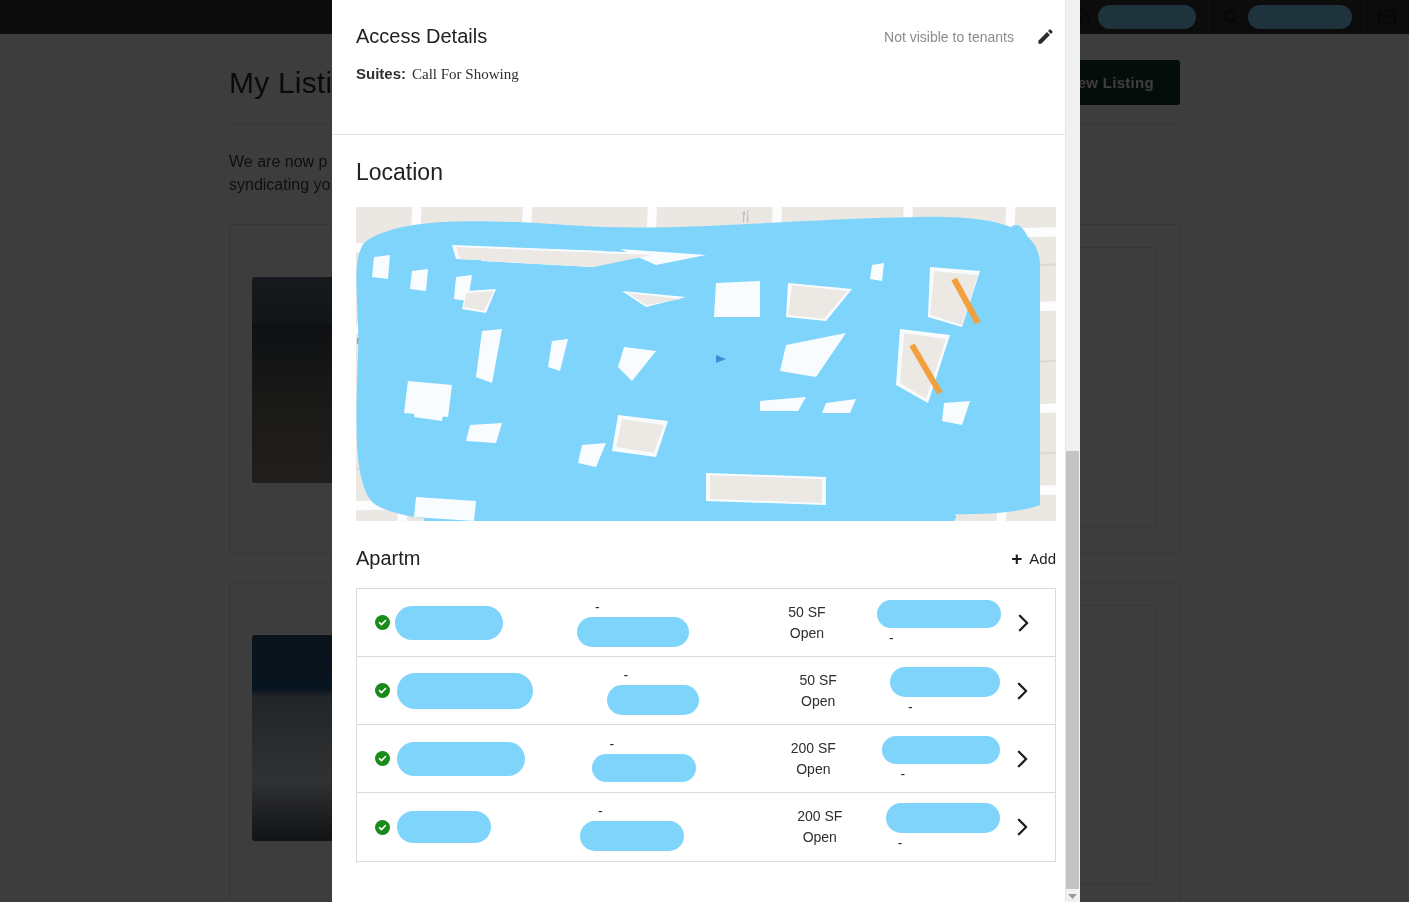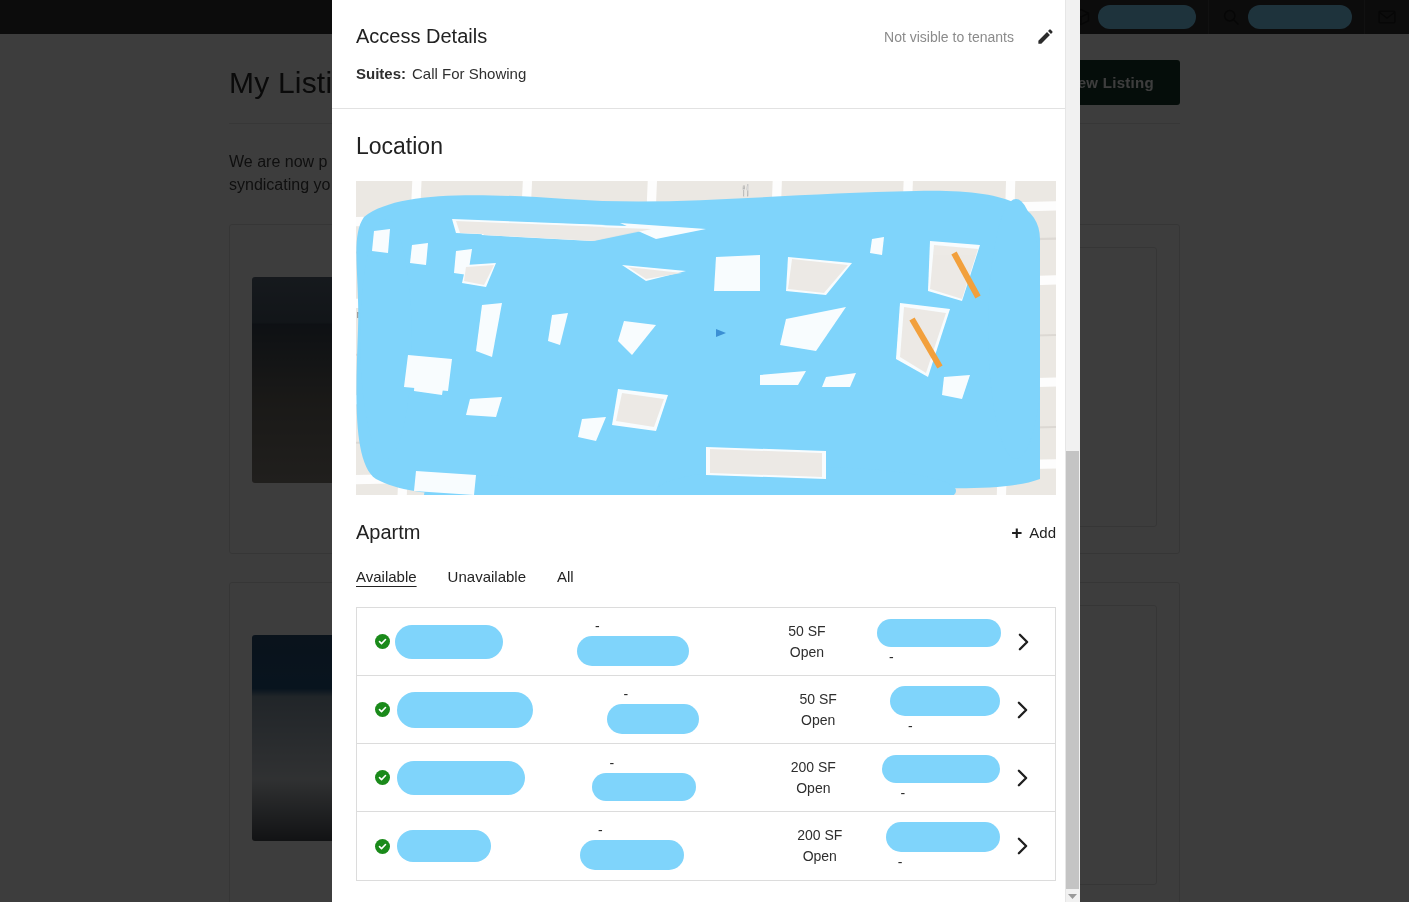--- a/index.html
+++ b/index.html
@@ -98,35 +98,35 @@
   .modal-scroll {
     flex: 1; position: relative; overflow: hidden;
     background: #ffffff;
   }
   .section {
     background:#fff;
   }
   .section.access {
     padding: 26px 24px 28px 24px;
     border-bottom: 1px solid #e2e2e2;
-    height: 110px;
+    height: 136px;
   }
   .sec-head {
     display: flex; align-items: center; justify-content: space-between;
   }
   .sec-title { font-size: 20px; color: #222222; font-weight: 400; }
   .sec-right { display:flex; align-items:center; gap: 20px; }
   .sec-note { font-size: 14px; color: #8b8b8b; margin-left: 28px; }
   .pencil-btn {
     width: 22px; height: 22px; display:flex; align-items:center; justify-content:center;
     background: none; border: none; cursor: pointer;
   }
   .kv { margin-top: 17px; font-size: 15px; color: #2f2f2f; }
   .kv b { font-weight: 700; }
-  .kv span.val { margin-left: 6px; color: #2f2f2f; }
+  .kv span.val { margin-left: 6px; color: #2f2f2f; font-family: Liberation Serif, serif; }
 
   .section.location { padding: 24px 24px 0 24px; }
   .loc-title { font-size: 23px; color: #222; }
   .map-wrap {
     margin-top: 21px; height: 314px; position: relative; overflow: hidden;
     background: #e9e6e1;
   }
   .map-base { position:absolute; inset:0; }
   .map-lab {
     position: absolute; font-size: 10px; color: #6a6a6a;
@@ -398,25 +398,20 @@
 
     <div class="section suites">
       <div class="suites-head">
         <div class="suites-title">Apartm</div>
         <button class="add-btn">
           <span class="add-plus">+</span>
           <span>Add</span>
         </button>
       </div>
 
-      <div class="tabs">
-        <button class="tab active">Available</button>
-        <button class="tab">Unavailable</button>
-        <button class="tab">All</button>
-      </div>
 
       <div class="suite-table">
 
         <div class="suite-row">
           <div class="col-name">
             <span class="check">
               <svg width="9" height="9" viewBox="0 0 12 12" fill="none" stroke="#ffffff" stroke-width="2.1" stroke-linecap="round" stroke-linejoin="round">
                   <path d="M2 6.2 4.7 8.8 10 3.3"></path>
                 </svg>
             </span>

